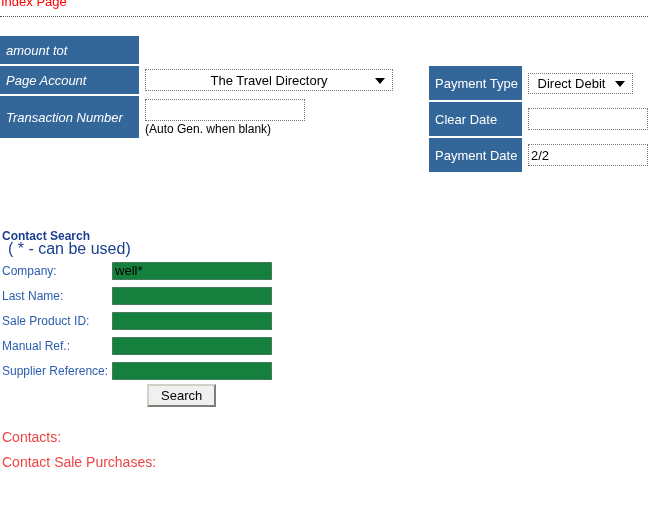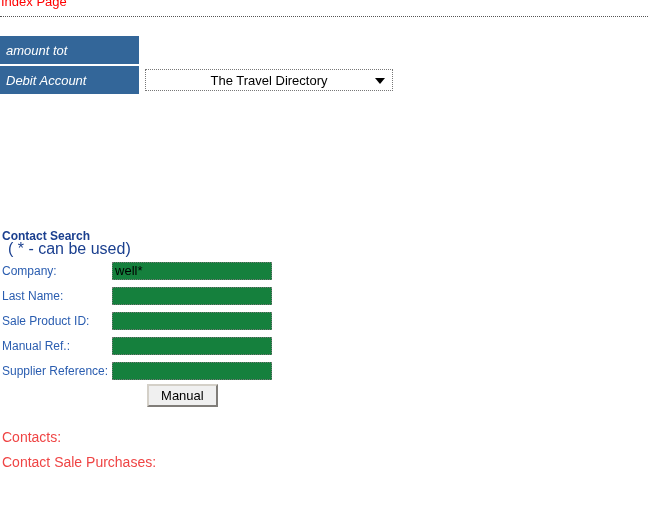--- a/index.html
+++ b/index.html
@@ -238,33 +238,67 @@
 
 <div class="form-area">
 
   <table class="left-table">
     <tbody>
         <tr>
       <td class="lbl">amount tot</td>
       <td class="val"></td>
     </tr>
     <tr>
-      <td class="lbl">Debit Account</td>
+      <td class="lbl">Page Account</td>
       <td class="val">
         <span class="selwrap">
           <select class="sel" id="bank-account-select">
             <option>The Travel Directory</option>
           </select>
           <span class="arrow"></span>
         </span>
       </td>
     </tr>
+    <tr class="tall">
+      <td class="lbl">Transaction Number</td>
+      <td class="val">
+        <input class="txt" id="transaction-number-input" type="text" value="" style="">
+        <div class="hint">(Auto Gen. when blank)</div>
+      </td>
+    </tr>
   </tbody>
     </table>
 
+  <table class="right-table">
+    <tbody>
+        <tr>
+      <td class="lbl">Payment Type</td>
+      <td class="val">
+        <span class="selwrap">
+          <select class="sel" id="payment-type-select">
+            <option>Direct Debit</option>
+          </select>
+          <span class="arrow"></span>
+        </span>
+      </td>
+    </tr>
+    <tr>
+      <td class="lbl">Clear Date</td>
+      <td class="val">
+        <input class="txt" id="clear-date-input" type="text" value="" style="">
+      </td>
+    </tr>
+    <tr>
+      <td class="lbl">Payment Date</td>
+      <td class="val">
+        <input class="txt" id="payment-date-input" type="text" value="2/2" style="">
+      </td>
+    </tr>
+  </tbody>
+    </table>
 
 </div>
 
 <div class="search-area">
   <div class="search-title">Contact Search</div>
   <div class="search-sub">( * - can be used)</div>
 
   <table class="search-table">
     <tbody>
         <tr>
@@ -293,21 +327,21 @@
     </tr>
     <tr>
       <td class="sf-label">Supplier Reference:</td>
       <td>
         <input class="sf-input" type="text" value="" style="">
       </td>
     </tr>
     <tr>
       <td></td>
       <td class="btn-row">
-        <button class="search-btn" type="button">Manual</button>
+        <button class="search-btn" type="button">Search</button>
       </td>
     </tr>
   </tbody>
     </table>
 </div>
 
 <div class="bottom-area">
   <div class="bottom-line">Contacts:</div>
   <div class="bottom-line">Contact Sale Purchases:</div>
 </div>

